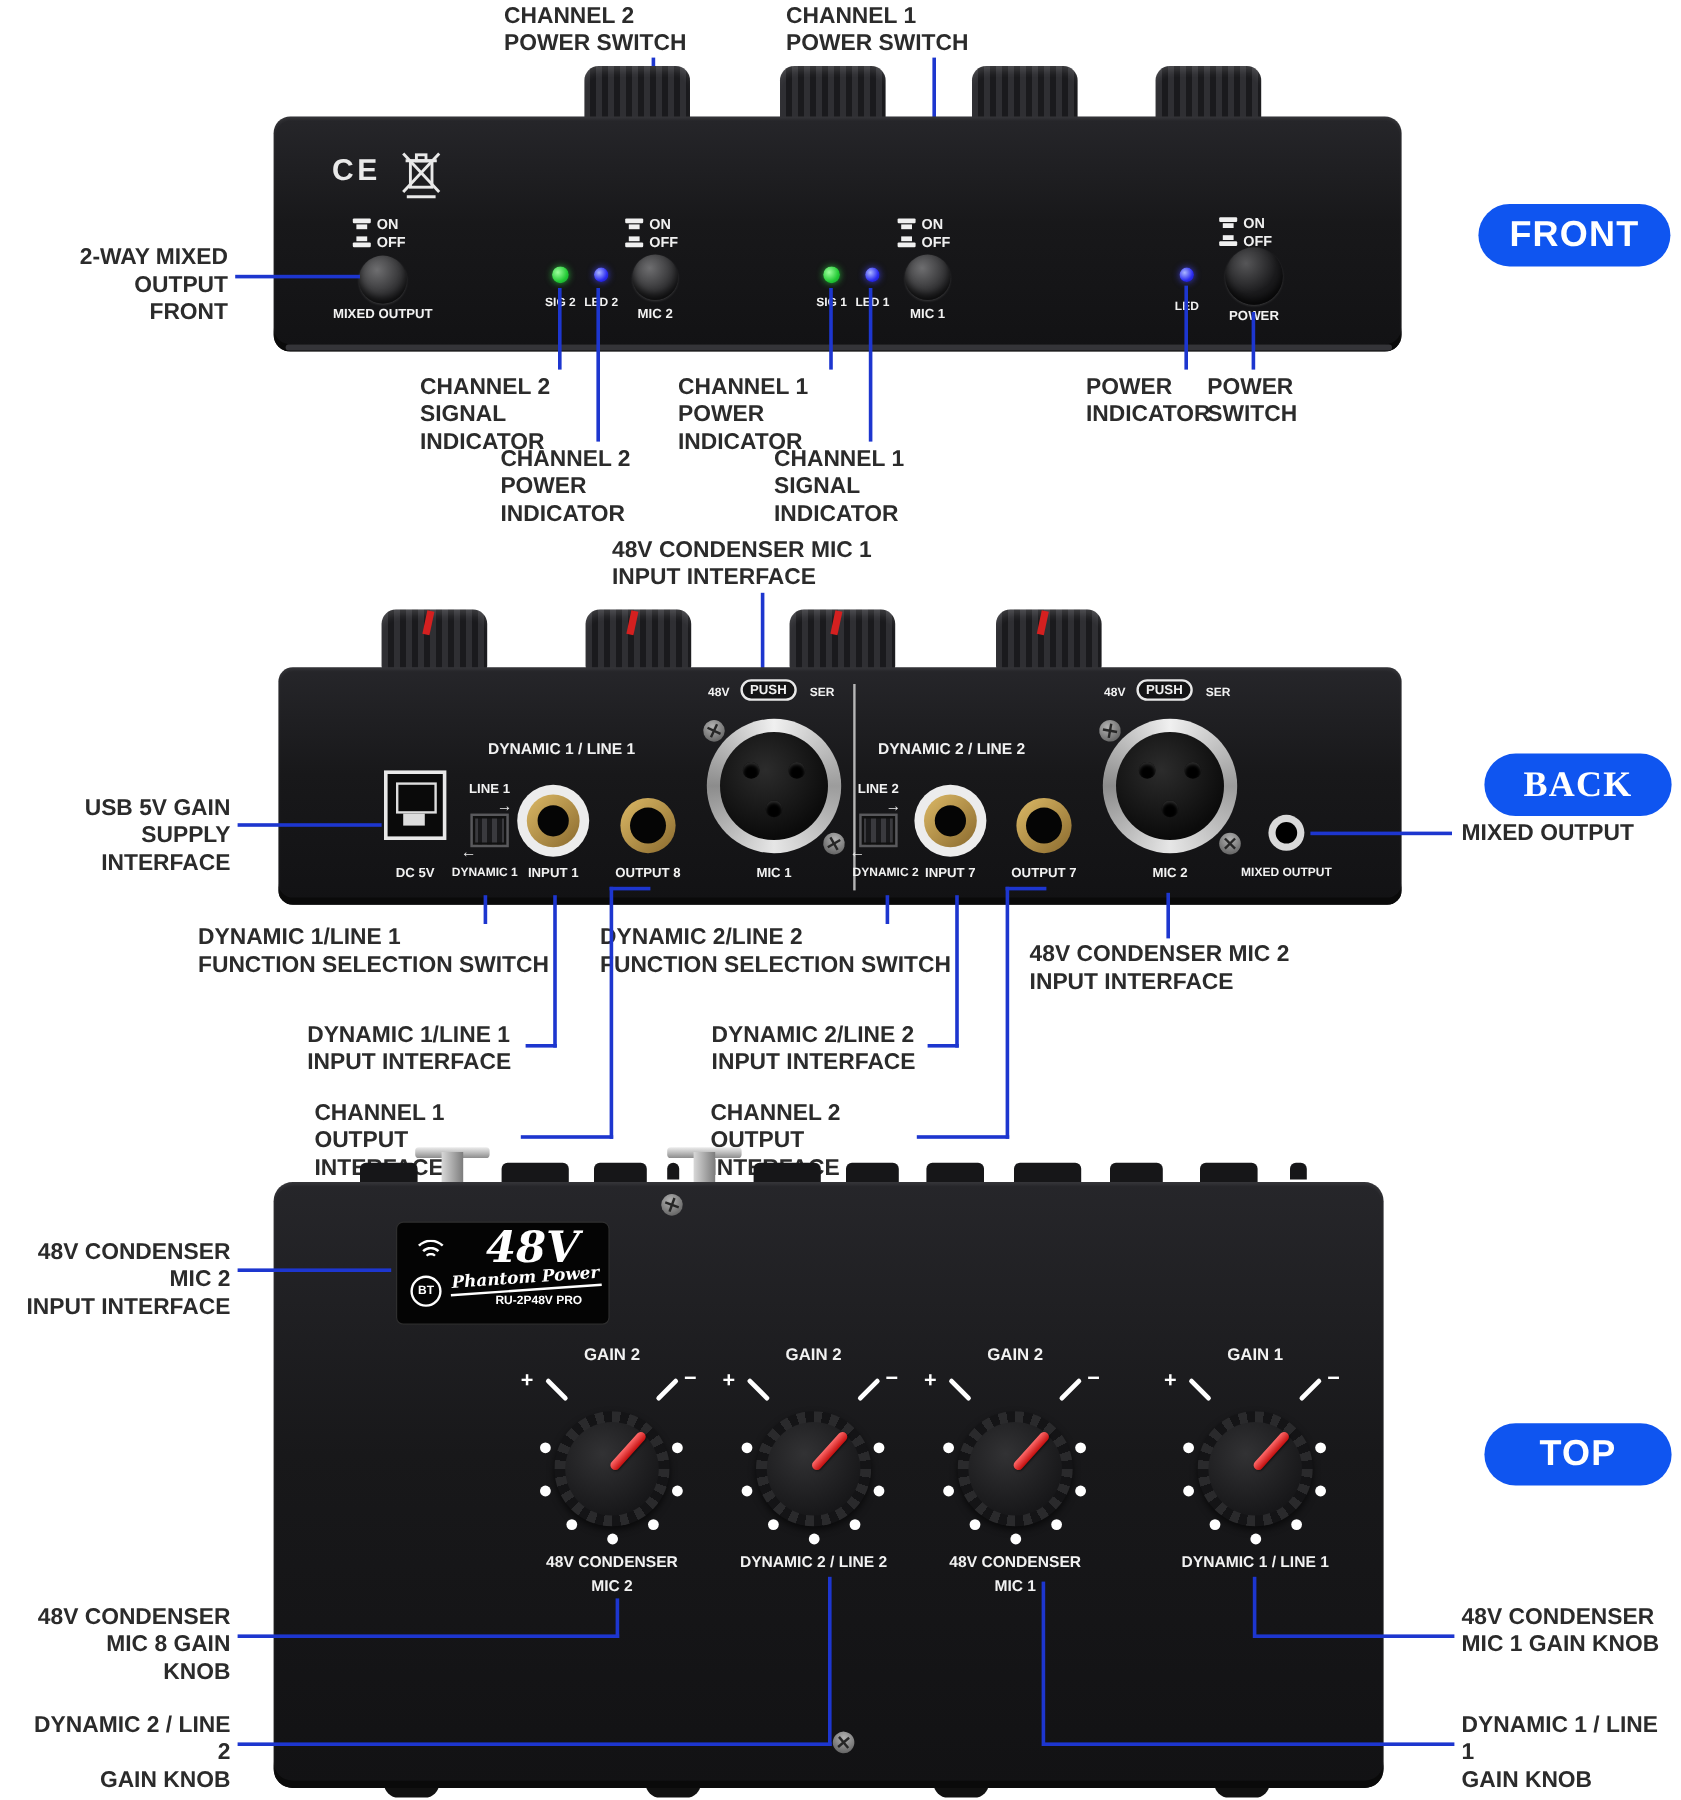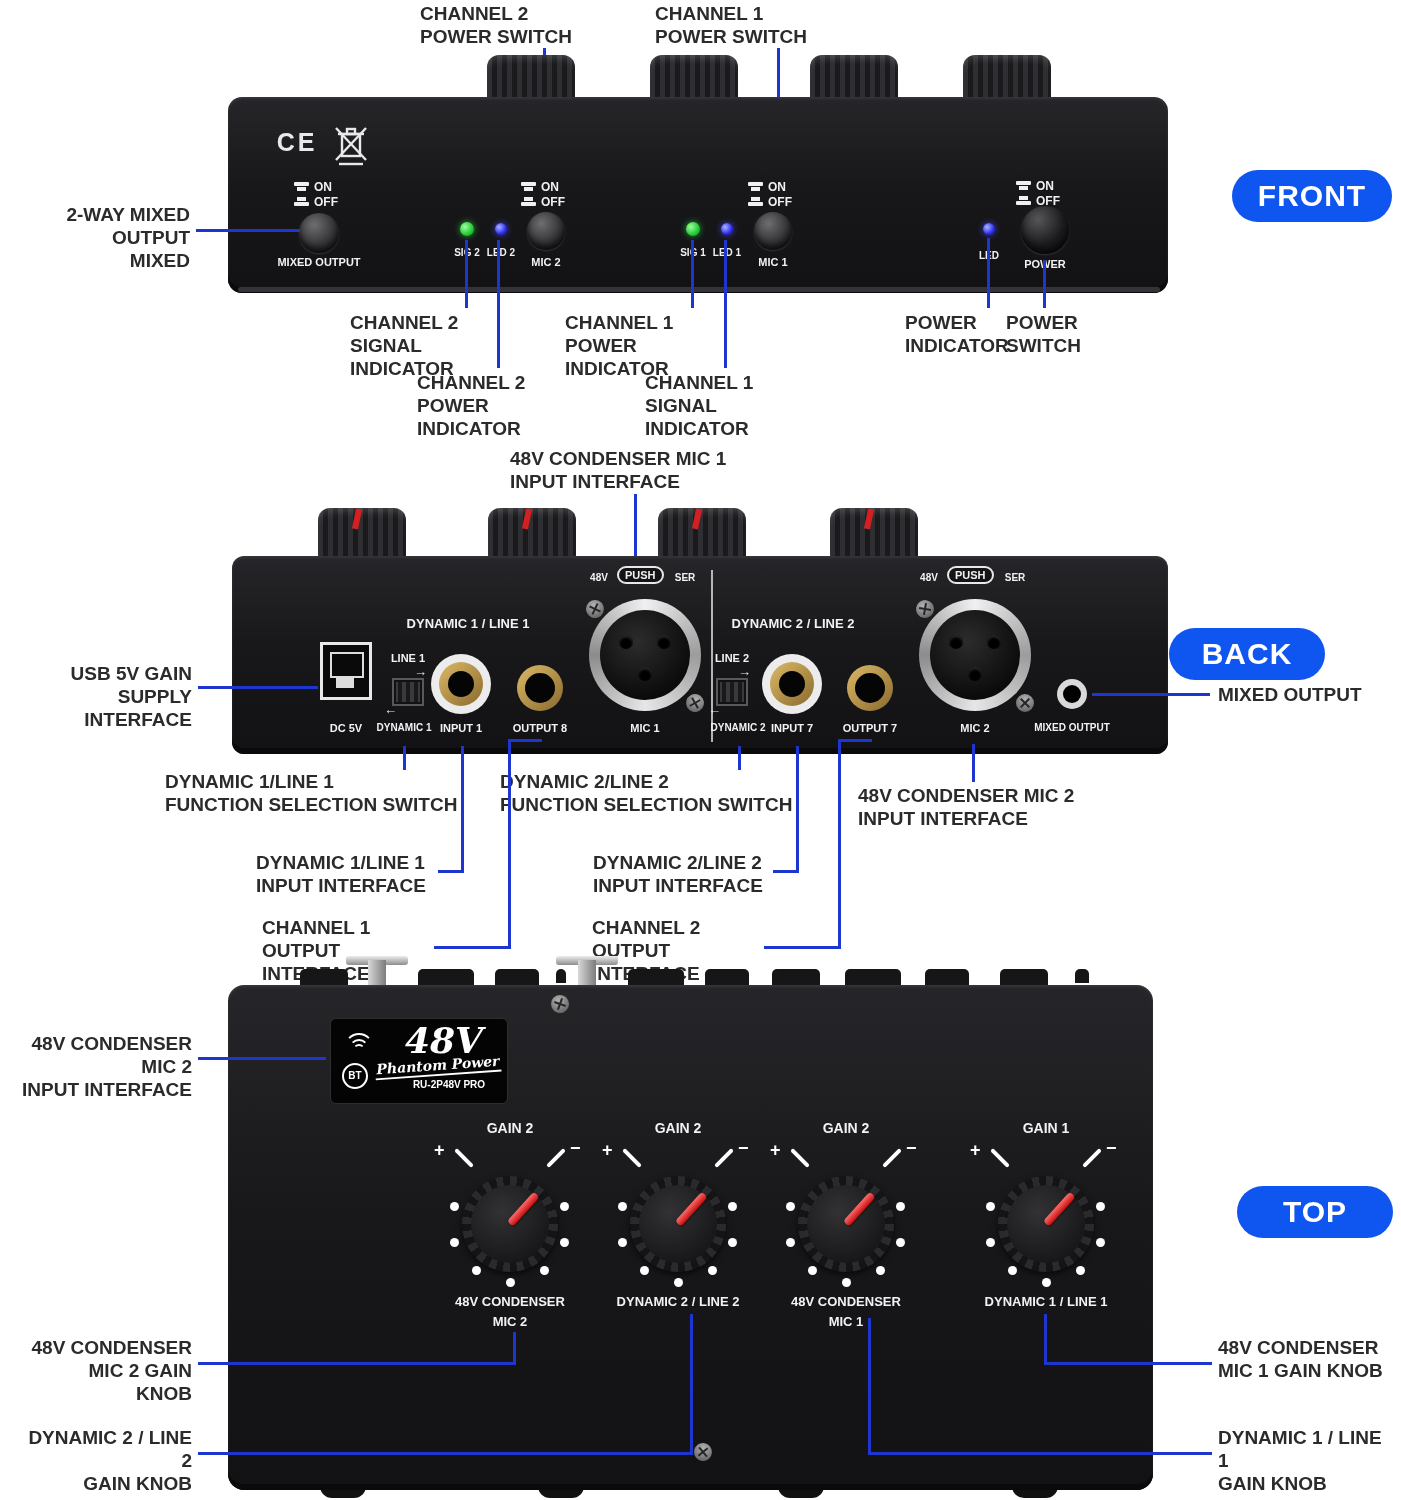--- a/index.html
+++ b/index.html
@@ -178,21 +178,21 @@
         <span>OFF</span>
       </div>
   </div>
   <div class="btn glossy" style="left:1021px;top:206px;width:48px;height:48px;"></div>
   <div class="pw" style="left:1010px;top:258px;width:70px;">POWER</div>
 
   <div class="badge" style="left:1232px;top:170px;width:160px;">FRONT</div>
 
   <div class="co tr" style="left:55px;top:203px;width:135px;">
     <div>2-WAY MIXED</div>
-    <div>OUTPUT MIXED</div>
+    <div>OUTPUT FRONT</div>
   </div>
   <div class="ln" style="left:196px;top:229px;width:104px;height:3px;"></div>
 
   <div class="ln" style="left:465px;top:240px;width:3px;height:68px;"></div>
   <div class="co tc" style="left:350px;top:311px;width:175px;">
     <div>CHANNEL 2</div>
     <div>SIGNAL INDICATOR</div>
   </div>
   <div class="ln" style="left:497px;top:240px;width:3px;height:128px;"></div>
   <div class="co tc" style="left:417px;top:371px;width:180px;">
@@ -310,21 +310,21 @@
   </div>
   <div class="screw" style="left:916px;top:600px;transform:rotate(10deg);"></div>
   <div class="screw" style="left:1016px;top:694px;transform:rotate(45deg);"></div>
   <div class="pw" style="left:945px;top:722px;width:60px;">MIC 2</div>
 
   <div class="ring" style="left:1057px;top:679px;width:30px;height:30px;background:#d9d9d9;">
     <div class="ring" style="left:6px;top:6px;width:18px;height:18px;background:#000;"></div>
   </div>
   <div class="pw" style="left:1022px;top:722px;width:100px;font-size:10px;">MIXED OUTPUT</div>
 
-  <div class="badge" style="left:1169px;top:628px;width:156px;">BACK</div>
+  <div class="badge" style="left:1237px;top:628px;width:156px;font-family:Liberation Serif, serif;">BACK</div>
 
   <div class="co tr" style="left:20px;top:662px;width:172px;">
     <div>USB 5V GAIN</div>
     <div>SUPPLY INTERFACE</div>
   </div>
   <div class="ln" style="left:198px;top:686px;width:120px;height:3px;"></div>
 
   <div class="ln" style="left:1092px;top:693px;width:118px;height:3px;"></div>
   <div class="co tl" style="left:1218px;top:683px;width:175px;">MIXED OUTPUT</div>
 
@@ -497,21 +497,21 @@
   <div class="badge" style="left:1237px;top:1186px;width:156px;">TOP</div>
 
   <div class="co tr" style="left:0px;top:1032px;width:192px;">
     <div>48V CONDENSER MIC 2</div>
     <div>INPUT INTERFACE</div>
   </div>
   <div class="ln" style="left:198px;top:1057px;width:128px;height:3px;"></div>
 
   <div class="co tr" style="left:30px;top:1336px;width:162px;">
     <div>48V CONDENSER</div>
-    <div>MIC 2 GAIN KNOB</div>
+    <div>MIC 8 GAIN KNOB</div>
   </div>
   <div class="ln" style="left:198px;top:1362px;width:318px;height:3px;"></div>
   <div class="ln" style="left:513px;top:1332px;width:3px;height:33px;"></div>
 
   <div class="co tr" style="left:22px;top:1426px;width:170px;">
     <div>DYNAMIC 2 / LINE 2</div>
     <div>GAIN KNOB</div>
   </div>
   <div class="ln" style="left:198px;top:1452px;width:495px;height:3px;"></div>
   <div class="ln" style="left:690px;top:1314px;width:3px;height:141px;"></div>

